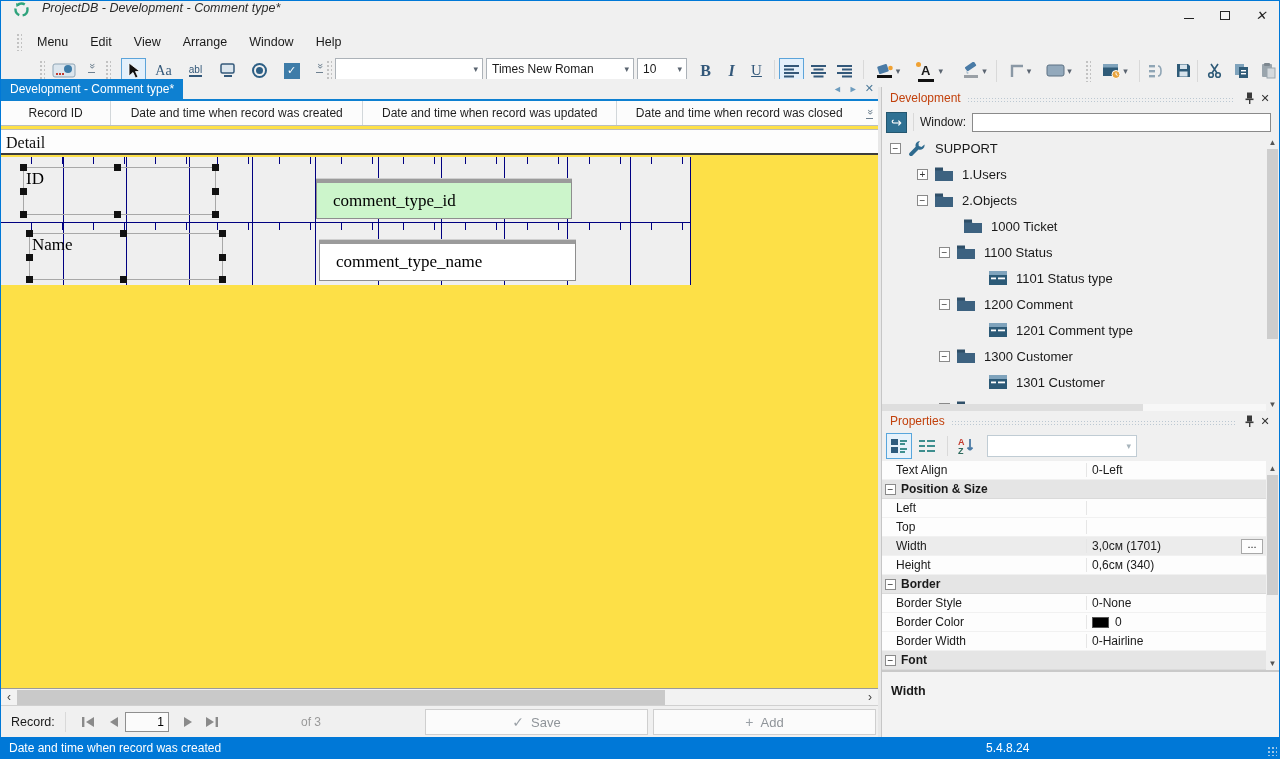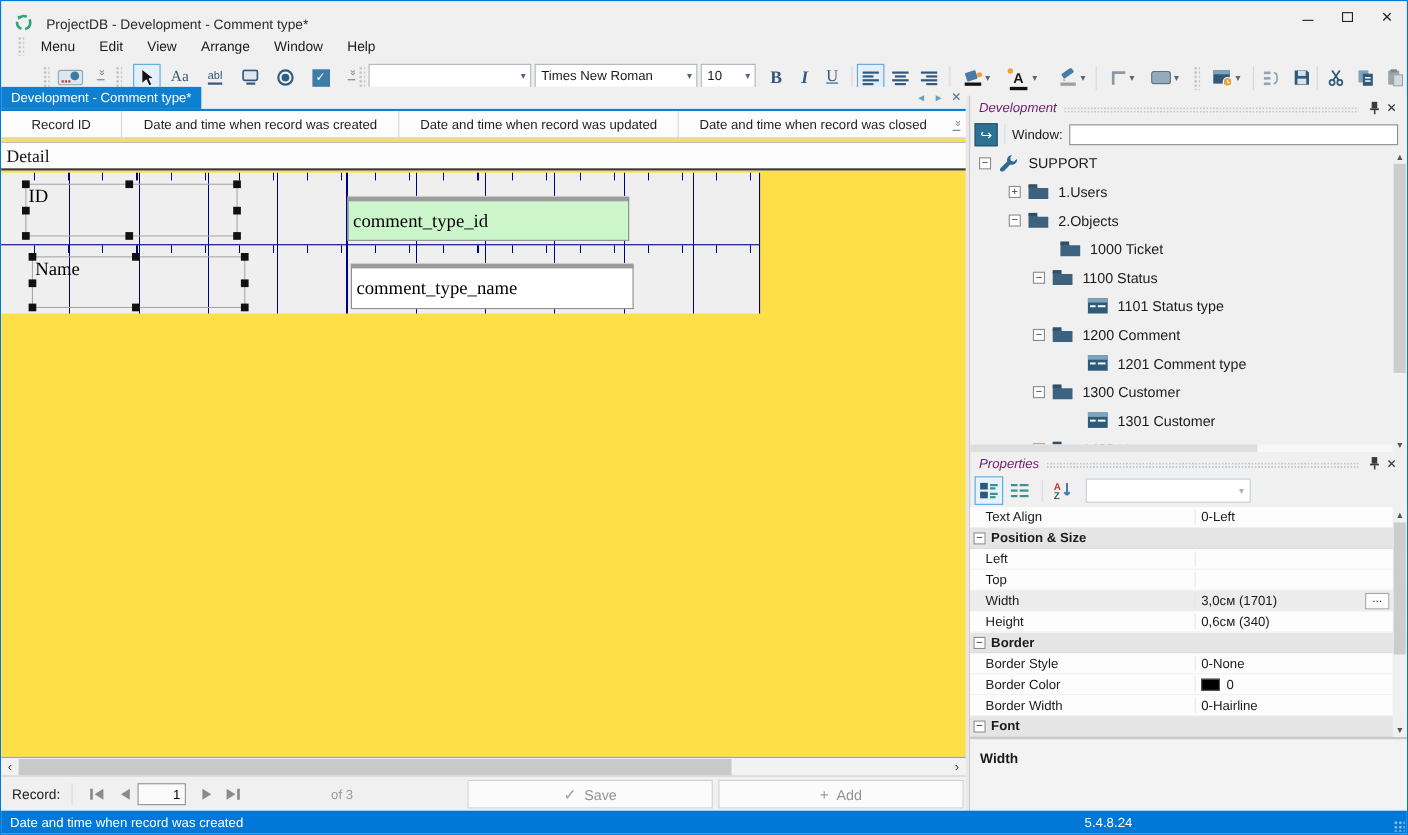--- a/index.html
+++ b/index.html
@@ -1,21 +1,21 @@
 <!DOCTYPE html>
 <html><head>
 <meta charset="utf-8">
 <style>
   html,body{margin:0;padding:0;background:#444;}
   *{box-sizing:border-box;}
   .window{position:relative;width:1280px;height:759px;background:#f0f0f0;
     font-family:"Liberation Sans",sans-serif;color:#1a1a1a;overflow:hidden;
     border:1px solid #0078d7;}
   
-  .titlebar{position:absolute;top:0;left:0;right:0;height:28px;display:flex;align-items:flex-end;}
+  .titlebar{position:absolute;top:0;left:0;right:0;height:28px;display:flex;align-items:flex-start;font-style:italic;}
   .applogo{margin-left:12px;width:17px;height:17px;}
   .apptitle{margin-left:12px;font-size:12.5px;color:#2b2b2b;}
   .wincontrols{position:absolute;right:0;top:0;height:28px;display:flex;}
   .winbtn{width:36px;height:28px;display:flex;align-items:center;justify-content:center;font-size:13px;color:#222;}
   .winbtn .minglyph{display:block;width:10px;border-top:1px solid #222;margin-top:6px;}
   .winbtn .maxglyph{display:block;width:10px;height:9px;border:1px solid #222;}
   
   .menubar{position:absolute;top:28px;left:11px;right:0;height:26px;display:flex;align-items:center;}
   .grip{width:6px;height:18px;margin:0 4px;background-image:radial-gradient(circle,#c2c2c2 1px,transparent 1.3px);background-size:4px 4px;}
   .menuitem{padding:0 11px;font-size:12.5px;line-height:26px;}
@@ -54,41 +54,41 @@
   .design{position:absolute;top:47px;left:0;right:0;bottom:49px;background:#fde047;}
   .band{position:absolute;top:3px;left:0;right:0;height:26px;background:#fdfdfd;border-top:1px solid #bbb;border-bottom:2px solid #3c3c3c;
     font-family:"Liberation Serif",serif;font-size:16px;line-height:25px;padding-left:5px;color:#111;}
   .gridcanvas{position:absolute;top:31px;left:0;width:690px;height:128px;background:#efefef;
     background-image:repeating-linear-gradient(to right,transparent 0 62px,#000080 62px 63px);border-right:1px solid #000080;}
   .gc-hline{position:absolute;left:0;right:0;top:65px;height:1px;background:#000080;}
   .gc-ticks{position:absolute;left:0;right:0;height:7px;background-image:repeating-linear-gradient(to right,transparent 0 30px,#000080 30px 31px);}
   .dlabel{position:absolute;border:1px solid #a8a8a8;font-family:"Liberation Serif",serif;font-size:17px;color:#000;padding:1px 0 0 2px;}
   .handle{position:absolute;width:7px;height:7px;background:#111;}
   .dfield{position:absolute;border:1px solid #8e8e8e;border-top:4px solid #9b9b9b;font-family:"Liberation Serif",serif;
-    font-size:17px;color:#000;padding-left:4px;display:flex;align-items:center;box-shadow:0 -1px 0 #cfcfcf;}
+    font-size:17px;color:#000;padding-left:16px;display:flex;align-items:center;box-shadow:0 -1px 0 #cfcfcf;}
   
   .hscroll{position:absolute;left:0;right:0;bottom:32px;height:17px;background:#f2f2f2;border-top:1px solid #9a9a9a;}
   .hs-arrow{position:absolute;top:0;width:16px;height:16px;display:flex;align-items:center;justify-content:center;color:#3f3f3f;font-size:12px;}
   .hs-thumb{position:absolute;top:1px;left:16px;width:648px;height:15px;background:#c9c9c9;}
   
   .recordbar{position:absolute;left:0;right:0;bottom:0;height:32px;background:#f0f0f0;border-top:1px solid #d0d0d0;}
   .rb-label{position:absolute;left:10px;top:0;height:32px;display:flex;align-items:center;font-size:12.5px;}
   .rb-sep{position:absolute;left:64px;top:6px;height:20px;width:1px;background:#d9d9d9;}
   .navbtn{position:absolute;top:5px;width:22px;height:22px;display:flex;align-items:center;justify-content:center;}
   .rb-input{position:absolute;left:124px;top:6px;width:44px;height:20px;border:1px solid #8f8f8f;background:#fbfbfb;
     font-size:12px;text-align:right;padding-right:4px;font-family:"Liberation Sans",sans-serif;}
   .rb-of{position:absolute;left:300px;top:0;height:32px;display:flex;align-items:center;color:#9a9a9a;font-size:12px;}
   .rb-btn{position:absolute;top:3px;height:26px;border:1px solid #cfcfcf;background:#fbfbfb;display:flex;align-items:center;justify-content:center;
     color:#8f9499;font-size:13px;gap:7px;}
   .rb-btn .bicon{font-size:14px;color:#9aa0a6;}
   
   .splitter{position:absolute;top:86px;left:877px;width:3px;bottom:21px;background:#e8e8e8;}
   .rightpanel{position:absolute;top:86px;left:880px;right:0;bottom:21px;background:#f0f0f0;border-left:1px solid #c6c6c6;}
   .panelheader{height:22px;display:flex;align-items:center;padding:0 6px 0 8px;}
-  .ph-title{font-size:12px;color:#701a75;white-space:nowrap;font-style:italic;}
+  .ph-title{font-size:12px;color:#c2410c;white-space:nowrap;}
   .ph-dots{flex:1;height:6px;margin:3px 6px 0 6px;background-image:radial-gradient(#bcc8d2 30%,transparent 32%);background-size:3px 3px;}
   .ph-btn{display:flex;align-items:center;justify-content:center;width:16px;height:16px;color:#333;font-size:11px;}
   .filterrow{height:26px;display:flex;align-items:center;padding:0 4px;}
   .gobtn{width:21px;height:21px;background:#2f7193;border:1px solid #23566f;color:#fff;font-size:13px;display:flex;align-items:center;justify-content:center;}
   .fsep{width:1px;height:18px;background:#d9d9d9;margin:0 6px;}
   .filterlabel{font-size:12px;margin-right:6px;}
   .filterinput{flex:1;height:19px;border:1px solid #8a8a8a;background:#fff;margin-right:4px;font-size:12px;padding:0 3px;}
   .tree{position:absolute;top:48px;left:0;right:0;height:276px;overflow:hidden;background:#f0f0f0;}
   .trow{height:26px;display:flex;align-items:center;font-size:13px;}
   .texp{width:11px;height:11px;border:1px solid #8a8a8a;background:#fff;font-size:10px;line-height:9px;text-align:center;color:#333;flex:none;}

